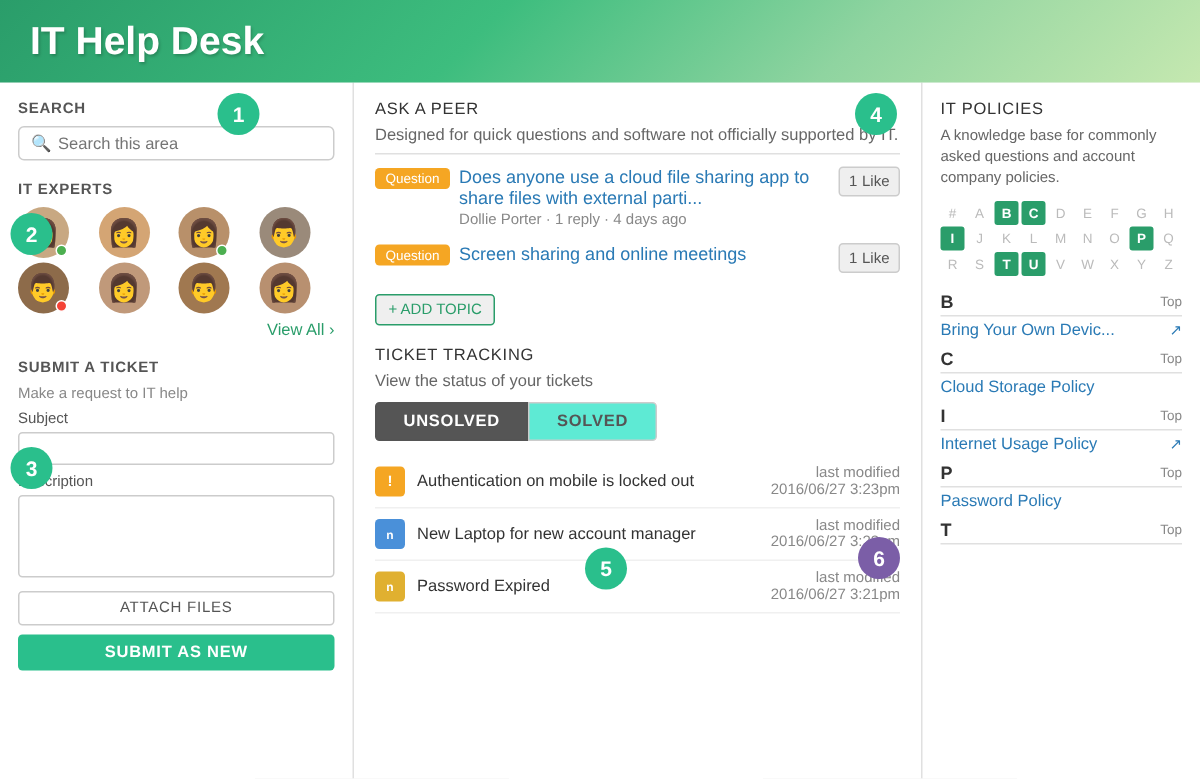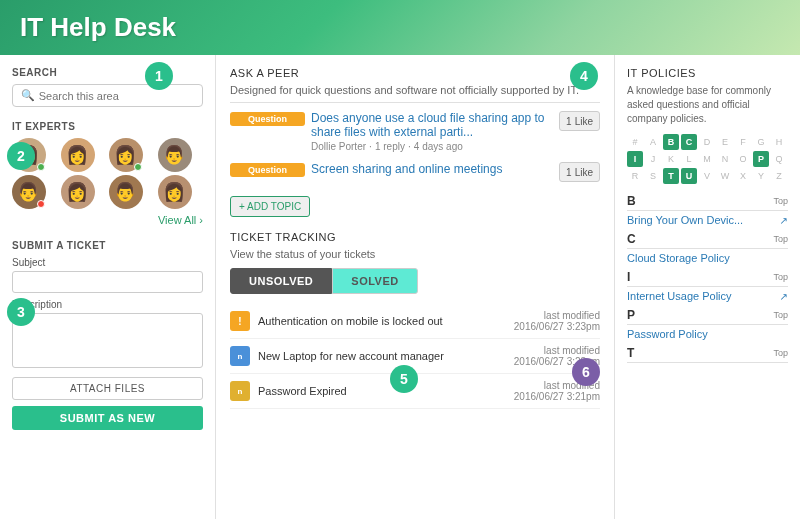--- a/index.html
+++ b/index.html
@@ -23,21 +23,21 @@
 
     
     .main-container {
       display: flex;
       height: calc(519px - 55px);
       background: white;
     }
 
     
     .left-sidebar {
-      width: 216px;
+      width: 236px;
       border-right: 1px solid #e0e0e0;
       padding: 12px;
       overflow-y: auto;
       flex-shrink: 0;
     }
 
     
     .section-label {
       font-size: 10px;
       font-weight: bold;
@@ -206,22 +206,22 @@
     .question-item {
       margin-bottom: 10px;
       display: flex;
       align-items: flex-start;
       gap: 6px;
     }
     .question-tag {
       background: #f5a623;
       color: white;
       font-size: 9px;
-      font-weight: bold;
-      padding: 2px 18px;
+      font-weight: normal;
+      padding: 2px 7px;
       border-radius: 3px;
       white-space: nowrap;
       margin-top: 1px;
     }
     .question-content { flex: 1; }
     .question-text {
       font-size: 12px;
       color: #2a7ab5;
       cursor: pointer;
     }
@@ -458,20 +458,21 @@
           </div>
           <div class="avatar-placeholder" style="background:#b89070;">
             <span style="font-size:18px;">👩</span>
           </div>
         </div>
         <div class="view-all-link">View All ›</div>
       </div>
 
       <div class="submit-ticket-section">
         <div class="section-label">SUBMIT A TICKET</div>
+        <div class="ticket-desc">Make a request to IT help</div>
         <div class="field-label">Subject</div>
         <input type="text" class="text-input" style="">
         <div class="field-label">Description</div>
         <textarea class="text-input" style=""></textarea>
         <button class="attach-btn">ATTACH FILES</button>
         <button class="submit-btn">SUBMIT AS NEW</button>
       </div>
     </div>
 
     <div class="middle-content">
@@ -546,21 +547,21 @@
             <span>last modified</span>
             <span class="date">2016/06/27  3:21pm</span>
           </div>
         </div>
 
       </div>
     </div>
 
     <div class="right-sidebar">
       <div class="section-title">IT POLICIES</div>
-      <div class="policy-desc">A knowledge base for commonly asked questions and official company policies.</div>
+      <div class="policy-desc">A knowledge base for commonly asked questions and account company policies.</div>
 
       <div class="alphabet-grid">
         <div class="alpha-cell inactive">#</div>
         <div class="alpha-cell inactive">A</div>
         <div class="alpha-cell active">B</div>
         <div class="alpha-cell active">C</div>
         <div class="alpha-cell inactive">D</div>
         <div class="alpha-cell inactive">E</div>
         <div class="alpha-cell inactive">F</div>
         <div class="alpha-cell inactive">G</div>

